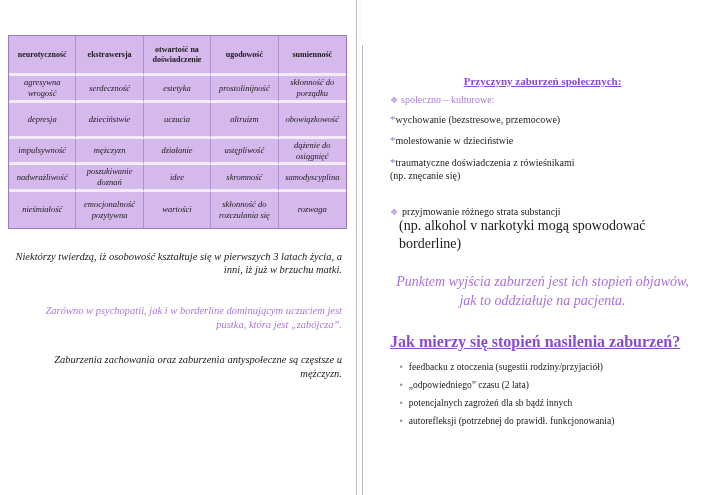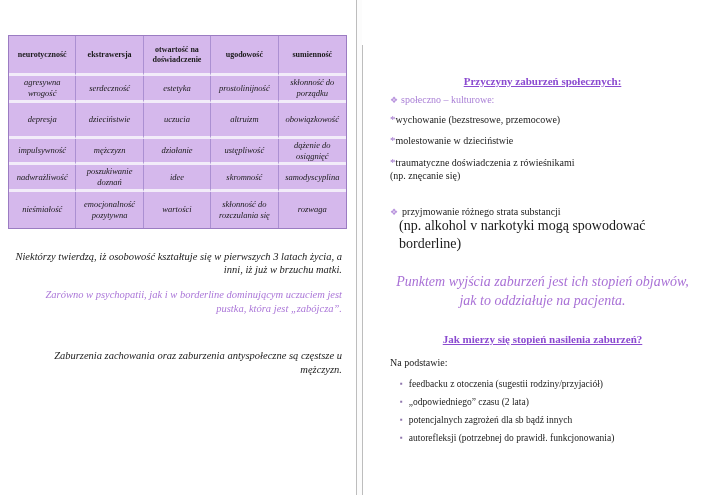--- a/index.html
+++ b/index.html
@@ -44,22 +44,22 @@
   table.traits tr:nth-child(5){height:20px;}
   table.traits tr:nth-child(6){height:36px;}
   table.traits tr:nth-child(7){height:47px;}
 
   
   .para{
     margin:0 6px;text-align:right;
     font-style:italic;font-size:10.5px;line-height:1.32;
   }
   .para.p1{margin-top:21px;}
-  .para.p2{margin-top:11px;color:#ab77d8;}
-  .para.p3{margin-top:33px;}
+  .para.p2{margin-top:27px;color:#ab77d8;}
+  .para.p3{margin-top:21px;}
 
   
   .r-title{
     margin:0 14px 0 0;text-align:center;
     font-size:11px;font-weight:bold;
     color:#8b4bd0;text-decoration:underline;
   }
   .r-sub{margin-top:7px;font-size:10px;color:#aa80d6;}
   .r-sub .diamond{color:#b893dd;font-size:9px;margin-right:3px;}
   .star-item{margin-top:7px;font-size:10px;line-height:1.3;color:#1a1a1a;}
@@ -67,22 +67,22 @@
   .note-line{font-size:10px;line-height:1.3;color:#1a1a1a;}
   .sect2{margin-top:24px;font-size:10px;color:#1a1a1a;}
   .sect2 .diamond{color:#b893dd;font-size:9px;margin-right:4px;}
   .sect2-note{font-size:14px;color:#1a1a1a;margin-left:9px;line-height:1.3;}
   .r-quote{
     margin:20px 20px 0 6px;text-align:center;
     font-style:italic;font-size:14px;line-height:1.35;
     color:#a971d6;
   }
   .r-title2{
-    margin:22px 14px 0 0;text-align:center;
-    font-size:11px;font-weight:bold;
+    margin:22px 14px 0 0;
+    font-size:16px;font-weight:bold;
     color:#8b4bd0;text-decoration:underline;
   }
   .basis-label{margin-top:12px;font-size:10px;color:#1a1a1a;}
   ul.basis{list-style:none;margin:7px 0 0 0;padding:0 0 0 10px;}
   ul.basis li{font-size:9.5px;line-height:17px;color:#1a1a1a;}
   ul.basis .sq{color:#8f76ad;font-size:8px;margin-right:6px;vertical-align:1px;}
 </style>
 </head>
 <body>
 
@@ -165,21 +165,20 @@
 
     <div class="sect2">
       <span class="diamond">❖</span><span>przyjmowanie różnego strata substancji</span>
     </div>
     <div class="sect2-note">(np. alkohol v narkotyki mogą spowodować borderline)</div>
 
     <p class="r-quote">Punktem wyjścia zaburzeń jest ich stopień objawów, jak to oddziałuje na pacjenta.</p>
 
     <h2 class="r-title2">Jak mierzy się stopień nasilenia zaburzeń?</h2>
 
-    <div class="basis-label">Na podstawie:</div>
 
     <ul class="basis">
       <li>
         <span class="sq">▪</span><span>feedbacku z otoczenia (sugestii rodziny/przyjaciół)</span>
       </li>
       <li>
         <span class="sq">▪</span><span>„odpowiedniego” czasu (2 lata)</span>
       </li>
       <li>
         <span class="sq">▪</span><span>potencjalnych zagrożeń dla sb bądź innych</span>

